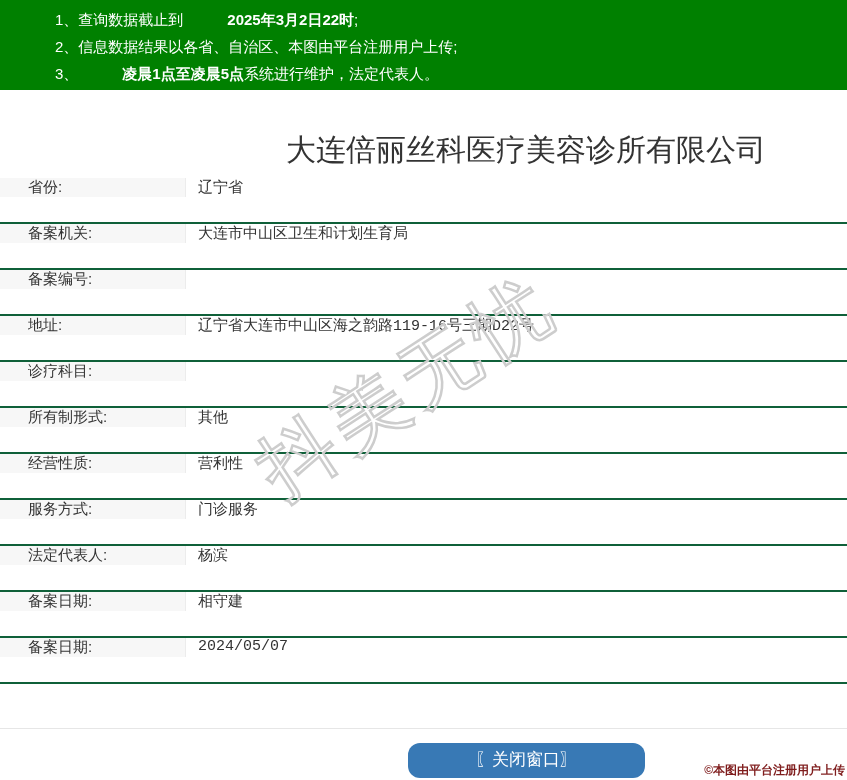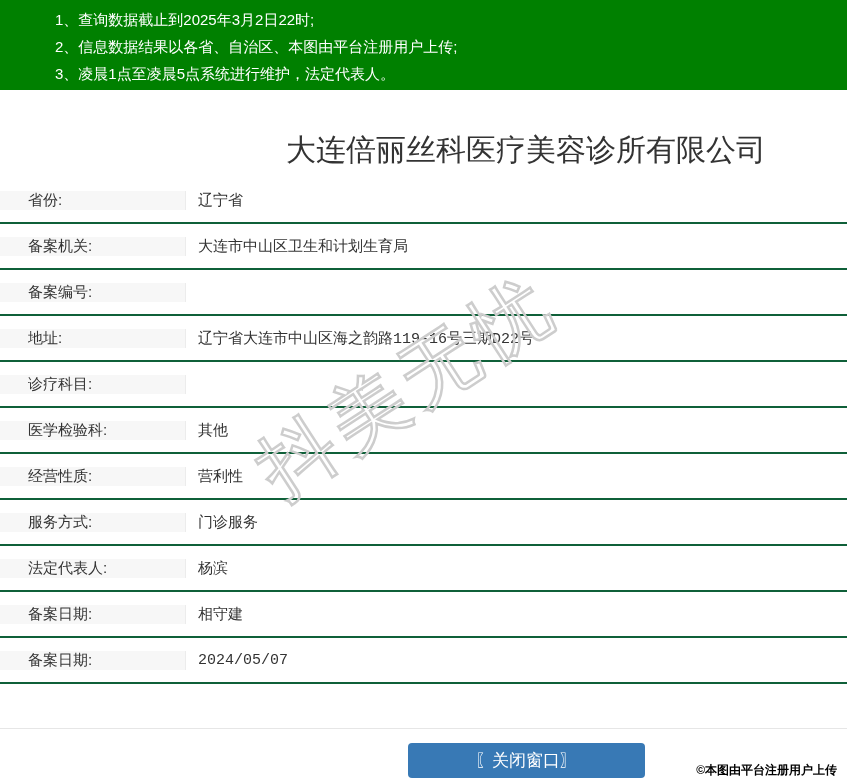--- a/index.html
+++ b/index.html
@@ -25,39 +25,39 @@
   .notice{
     width:847px;
     height:90px;
     background:var(--header-green);
     color:#ffffff;
     padding:6px 10px 0 55px;
     font-size:15px;
     line-height:27px;
   }
   .notice-line{white-space:nowrap;}
-  .notice-bold{font-weight:400;}
+  .notice-bold{font-weight:700;margin-left:44px;}
 
   
   .page-title{
     padding:40px 0 0 205px;
     text-align:center;
     font-size:30px;
     font-weight:400;
     color:var(--text-dark);
     height:88px;
   }
 
   
   .info-table{width:847px;}
   .info-row{
     display:flex;
     height:46px;
     border-bottom:2px solid var(--table-line-green);
-    align-items:center;
+    align-items:flex-start;
     font-size:15px;
   }
   .cell-label{
     width:186px;
     background:var(--label-bg);
     border-right:1px solid #ececec;
     display:flex;
     align-items:center;
     padding-left:28px;
     flex-shrink:0;
@@ -85,33 +85,33 @@
   }
   .close-btn{
     display:inline-block;
     margin-top:14px;
     width:237px;
     height:35px;
     background:var(--button-blue);
     color:#ffffff;
     font-size:17px;
     border:none;
-    border-radius:4px;
+    border-radius:12px;
     cursor:pointer;
-    font-family:Liberation Sans, sans-serif;
+    font-family:Liberation Mono, monospace;
     line-height:35px;
     text-align:center;
   }
   .copyright{
     position:absolute;
-    right:10px;
+    right:2px;
     bottom:1px;
     font-size:12px;
     font-weight:700;
-    color:#000000;
+    color:#7f1d1d;
     text-shadow:
       -1px -1px 0 #fff, 1px -1px 0 #fff,
       -1px  1px 0 #fff, 1px  1px 0 #fff,
       0 -1px 0 #fff, 0 1px 0 #fff,
       -1px 0 0 #fff, 1px 0 0 #fff;
   }
 
   
   .watermark-diagonal{
     position:absolute;
@@ -154,21 +154,21 @@
     <div class="cell-label">备案编号:</div>
   </div>
   <div class="info-row">
     <div class="cell-label">地址:</div>
     <div class="cell-value">辽宁省大连市中山区海之韵路119-16号三期D22号</div>
   </div>
   <div class="info-row">
     <div class="cell-label">诊疗科目:</div>
   </div>
   <div class="info-row">
-    <div class="cell-label">医学检验科:</div>
+    <div class="cell-label">所有制形式:</div>
     <div class="cell-value">其他</div>
   </div>
   <div class="info-row">
     <div class="cell-label">经营性质:</div>
     <div class="cell-value">营利性</div>
   </div>
   <div class="info-row">
     <div class="cell-label">服务方式:</div>
     <div class="cell-value">门诊服务</div>
   </div>

